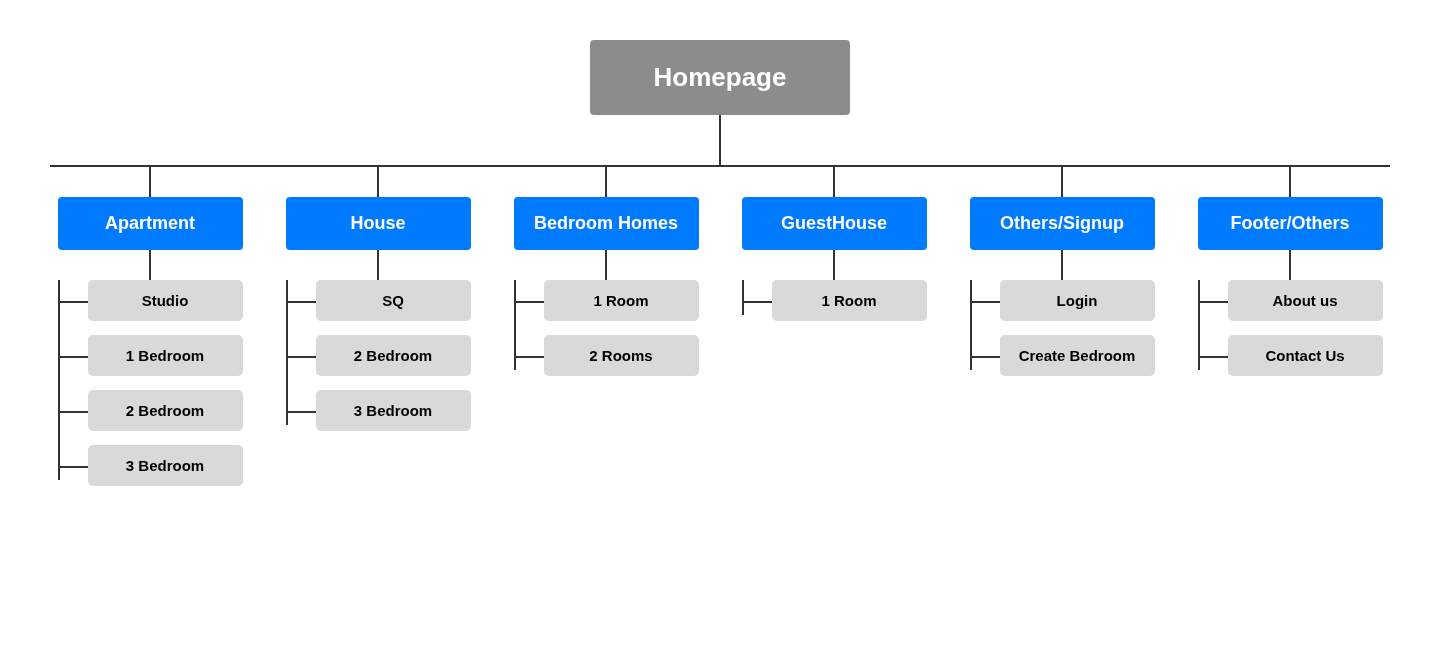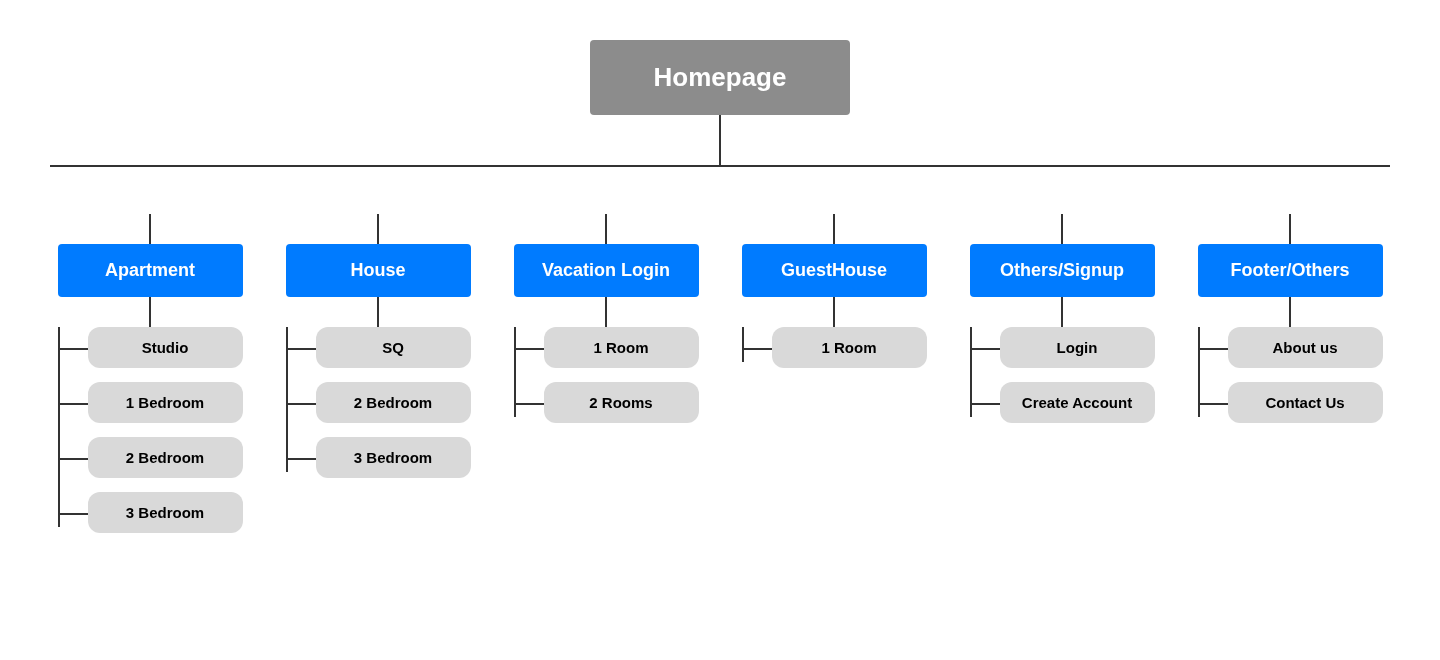--- a/index.html
+++ b/index.html
@@ -63,21 +63,20 @@
       margin-top: 0;
     }
 
     
     .col {
       display: flex;
       flex-direction: column;
       align-items: center;
       position: relative;
       width: 200px;
-      margin-top: 47px;
     }
 
     
     .v-connector-top {
       width: 2px;
       height: 30px;
       background: #333;
     }
 
     
@@ -121,21 +120,21 @@
       background: #333;
     }
 
     
     .child-node {
       background: #d9d9d9;
       color: #000;
       font-size: 15px;
       font-weight: bold;
       padding: 12px 10px;
-      border-radius: 12px;
+      border-radius: 5px;
       text-align: center;
       width: 155px;
       margin-left: 30px;
       margin-bottom: 14px;
       position: relative;
     }
 
     
     .child-node::before {
       content: '';
@@ -183,42 +182,42 @@
         <div class="category-node">House</div>
         <div class="v-connector-mid"></div>
         <div class="children-list">
           <div class="child-node">SQ</div>
           <div class="child-node">2 Bedroom</div>
           <div class="child-node">3 Bedroom</div>
         </div>
       </div>
       <div class="col">
         <div class="v-connector-top"></div>
-        <div class="category-node">Vacation Login</div>
+        <div class="category-node">Bedroom Homes</div>
         <div class="v-connector-mid"></div>
         <div class="children-list">
           <div class="child-node">1 Room</div>
           <div class="child-node">2 Rooms</div>
         </div>
       </div>
       <div class="col">
         <div class="v-connector-top"></div>
         <div class="category-node">GuestHouse</div>
         <div class="v-connector-mid"></div>
         <div class="children-list">
           <div class="child-node">1 Room</div>
         </div>
       </div>
       <div class="col">
         <div class="v-connector-top"></div>
         <div class="category-node">Others/Signup</div>
         <div class="v-connector-mid"></div>
         <div class="children-list">
           <div class="child-node">Login</div>
-          <div class="child-node">Create Account</div>
+          <div class="child-node">Create Bedroom</div>
         </div>
       </div>
       <div class="col">
         <div class="v-connector-top"></div>
         <div class="category-node">Footer/Others</div>
         <div class="v-connector-mid"></div>
         <div class="children-list">
           <div class="child-node">About us</div>
           <div class="child-node">Contact Us</div>
         </div>

